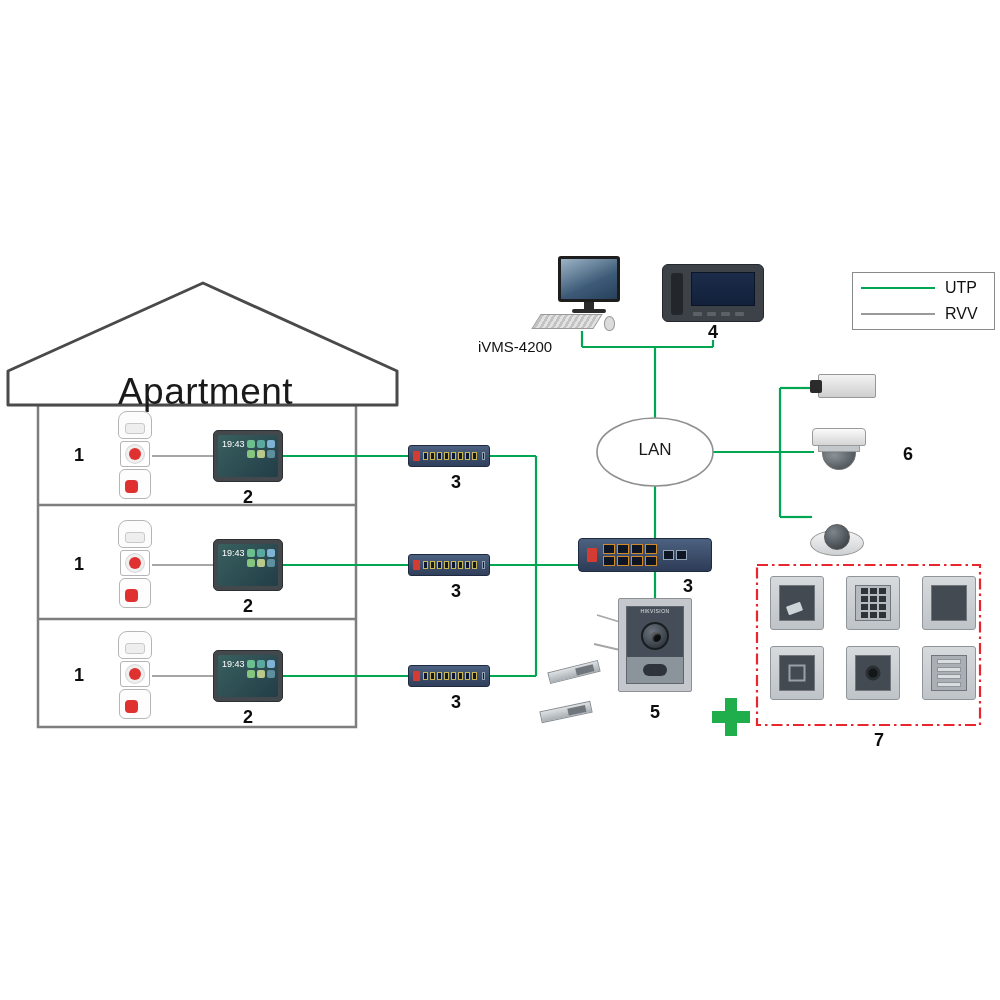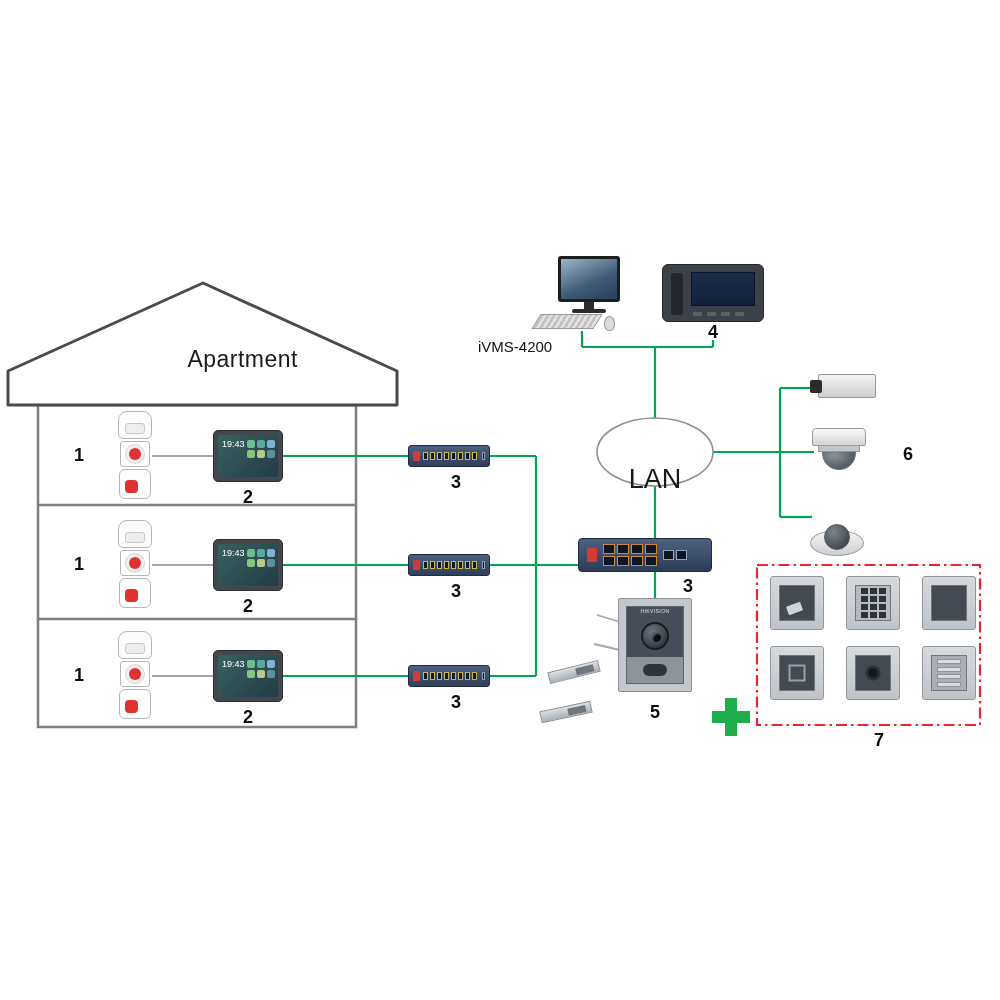--- a/index.html
+++ b/index.html
@@ -2,21 +2,21 @@
 <html><head>
 <meta charset="utf-8">
 <style>
   * { margin:0; padding:0; box-sizing:border-box; }
   html,body { background:#ffffff; font-family:"Liberation Sans", sans-serif; color:#111; }
   #canvas { position:relative; width:1000px; height:1000px; background:#fff; overflow:hidden; }
   #wires { position:absolute; left:0; top:0; width:1000px; height:1000px; }
 
   .abs { position:absolute; }
   .num { font-weight:bold; font-size:18px; text-align:center; color:#0d0d0d; }
-  .title-text { font-size:23px; color:#1a1a1a; text-align:right; letter-spacing:.5px; }
+  .title-text { font-size:37px; color:#1a1a1a; text-align:center; letter-spacing:.5px;margin-top:25px; }
 
   
   .sensor-stack { display:flex; flex-direction:column; align-items:center; gap:2px; width:38px; }
   .pir { width:34px; height:28px; background:#fcfcfc; border:1px solid #b5b5b5; border-radius:9px 9px 5px 5px; position:relative; }
   .pir:after { content:""; position:absolute; left:6px; right:6px; bottom:4px; height:9px; background:#eeeeee; border:1px solid #c9c9c9; border-radius:3px; }
   .ebtn { width:30px; height:26px; background:#ffffff; border:1px solid #b5b5b5; border-radius:3px; position:relative; }
   .ebtn:after { content:""; position:absolute; left:50%; top:50%; transform:translate(-50%,-50%); width:12px; height:12px; background:#e03131; border-radius:50%; box-shadow:0 0 0 3px #efefef, 0 0 0 4px #d7d7d7; }
   .cbtn { width:32px; height:30px; background:#fdfdfd; border:1px solid #b5b5b5; border-radius:6px; position:relative; }
   .cbtn:after { content:""; position:absolute; left:5px; bottom:5px; width:13px; height:13px; background:#e03131; border-radius:4px; }
 
@@ -106,21 +106,21 @@
   .mface.grille i { height:5px; background:#d9dde0; border:1px solid #8f959a; display:block; }
 
   
   .legend { width:143px; height:58px; background:#fff; border:1.5px solid #8a8a8a; display:flex; flex-direction:column; justify-content:center; gap:4px; padding:4px 8px; }
   .lrow { display:flex; align-items:center; gap:10px; height:22px; }
   .lsample { flex:0 0 74px; height:0; display:block; }
   .lsample.utp { border-top:2.5px solid #00a651; }
   .lsample.rvv { border-top:2px solid #9a9a9a; }
   .lrow span { font-size:16px; color:#111; }
 
-  .lan-label { font-size:27px; text-align:center; color:#1a1a1a;margin-top:24px; }
+  .lan-label { font-size:17px; text-align:center; color:#1a1a1a; }
 </style>
 </head>
 <body>
 
 <div id="canvas">
 
   <svg id="wires" viewBox="0 0 1000 1000">
 
     <g>
       <rect x="38" y="405" width="318" height="322" fill="none" stroke="#7e7e7e" stroke-width="2.5"></rect>
@@ -308,20 +308,30 @@
     <div class="mscr"></div>
     <div class="btns">
         <i></i>
         <i></i>
         <i></i>
         <i></i>
       </div>
   </div>
   <div class="abs num" style="left:702px; top:322px; width:22px;">4</div>
 
+  <div class="abs legend" style="left:852px; top:272px;">
+    <div class="lrow">
+      <i class="lsample utp"></i>
+      <span>UTP</span>
+    </div>
+    <div class="lrow">
+      <i class="lsample rvv"></i>
+      <span>RVV</span>
+    </div>
+  </div>
 
   <div class="abs boxcam" style="left:818px; top:374px;">
       <i class="lens"></i>
     </div>
   <div class="abs ptz" style="left:812px; top:428px;">
     <div class="top"></div>
     <div class="mid"></div>
     <div class="domeglass"></div>
   </div>
   <div class="abs minidome" style="left:810px; top:498px;">

